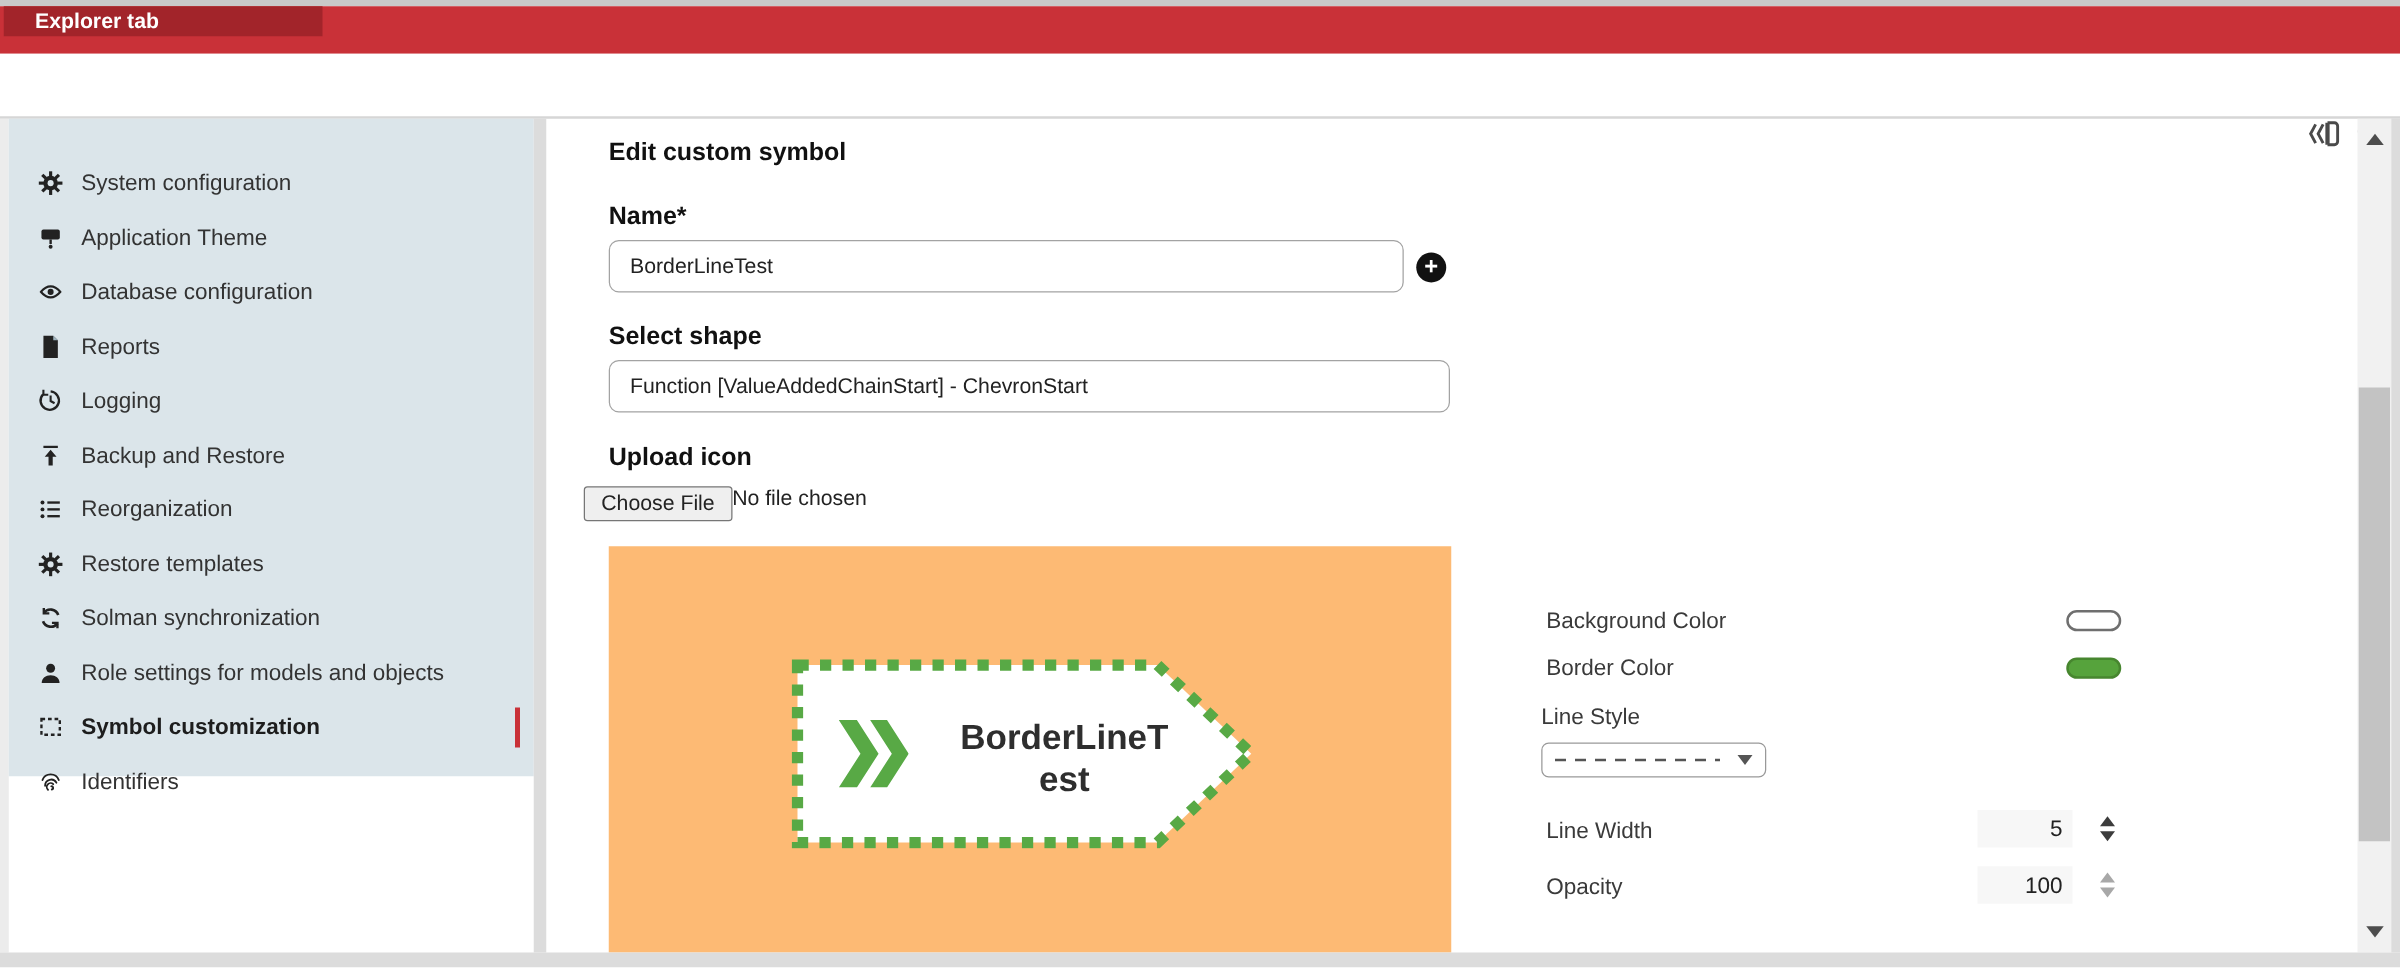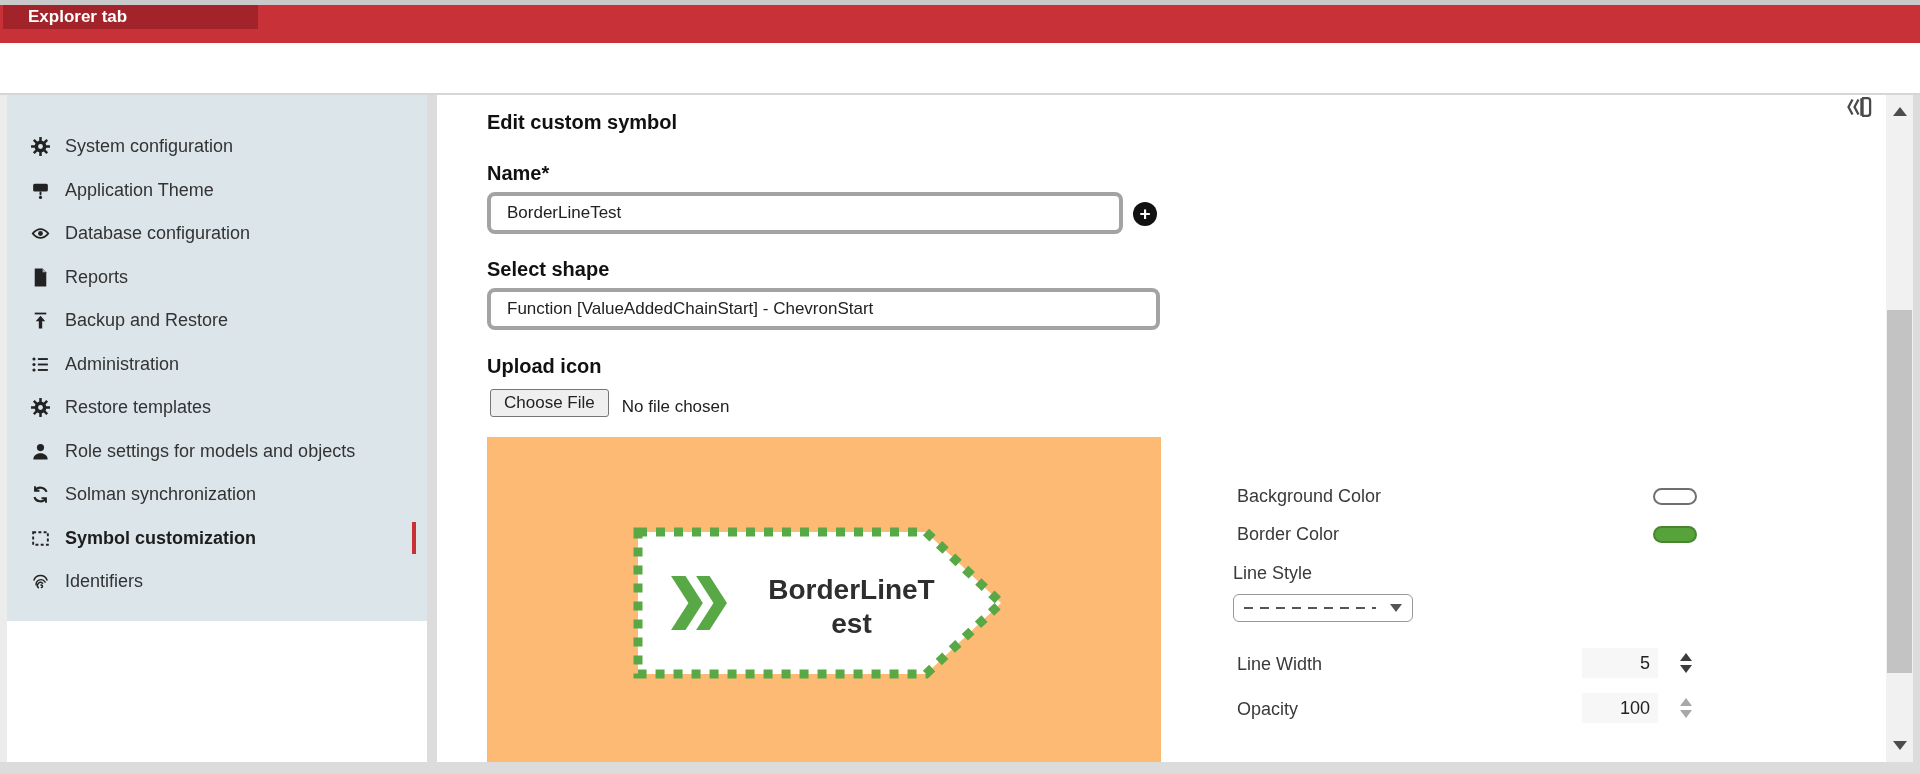--- a/index.html
+++ b/index.html
@@ -44,29 +44,29 @@
     padding-left:21px; gap:13px; font-size:18px; color:#333; cursor:pointer;
   }
   .side-item.selected { font-weight:bold; color:#1d1d1d; }
   .side-item .icw { width:24px; height:22px; display:flex; align-items:center; justify-content:center; flex:0 0 24px; }
   .ic { width:21px; height:21px; display:block; }
   .sel-bar { position:absolute; right:11px; top:50%; transform:translateY(-50%); width:4px; height:32px; background:#c93138; }
 
   
   .h-label { position:absolute; font-size:20px; font-weight:bold; color:#111; }
   .txt-input {
-    position:absolute; height:42px; border:4px solid #a3a3a3; border-radius:8px;
+    position:absolute; height:42px; border:1px solid #a3a3a3; border-radius:8px;
     padding:0 16px; font-size:17px; color:#222; font-family:"Liberation Sans",sans-serif; background:#fff;
   }
   .plus-btn {
     position:absolute; left:1133px; top:202px; width:24px; height:24px; border-radius:50%;
     background:#111; color:#fff; font-size:19px; font-weight:bold; text-align:center;
     line-height:23px; cursor:pointer;
   }
-  .file-row { position:absolute; left:490px; top:389px; display:flex; align-items:flex-end; gap:13px; }
+  .file-row { position:absolute; left:467px; top:389px; display:flex; align-items:flex-start; }
   .choose-file {
     font-size:17px; color:#222; background:#efefef; border:1px solid #767676;
     border-radius:3px; padding:3px 13px; cursor:pointer; font-family:"Liberation Sans",sans-serif;
   }
   .no-file { font-size:17px; color:#222; }
 
   
   .preview-panel { left:487px; top:437px; width:674px; height:325px; background:#fdba74; }
   .symbol { position:absolute; left:146px; top:90px; width:375px; height:152px; }
   .symbol svg.outline { position:absolute; left:0; top:0; width:100%; height:100%; }
@@ -180,39 +180,49 @@
     <span class="icw">
       <svg class="ic" viewBox="0 0 20 20">
           <path d="M4.5 1.5 H12 L15.5 5 V18.5 H4.5 Z" fill="#222"></path>
           <path d="M12 1.5 V5 H15.5 Z" fill="#9fb3bd"></path>
         </svg>
     </span>
     <span>Reports</span>
   </div>
   <div class="side-item">
     <span class="icw">
+      <svg class="ic" viewBox="0 0 20 20" fill="none" stroke="#222">
+          <path d="M4.2 5.2 A7 7 0 1 0 10 3" stroke-width="1.8"></path>
+          <path d="M4.5 1.8 V5.5 H8.2" stroke-width="1.6"></path>
+          <path d="M10 6 V10.3 L13 12" stroke-width="1.6"></path>
+        </svg>
+    </span>
+    <span>Logging</span>
+  </div>
+  <div class="side-item">
+    <span class="icw">
       <svg class="ic" viewBox="0 0 20 20" fill="#222">
           <rect x="4.5" y="2.5" width="11" height="1.7"></rect>
           <path d="M10 5.5 L14.5 10.8 H11.6 V17.5 H8.4 V10.8 H5.5 Z"></path>
         </svg>
     </span>
     <span>Backup and Restore</span>
   </div>
   <div class="side-item">
     <span class="icw">
       <svg class="ic" viewBox="0 0 20 20" fill="#222">
           <circle cx="3.8" cy="4.8" r="1.5"></circle>
           <rect x="7.5" y="3.9" width="9.5" height="1.8"></rect>
           <circle cx="3.8" cy="10" r="1.5"></circle>
           <rect x="7.5" y="9.1" width="9.5" height="1.8"></rect>
           <circle cx="3.8" cy="15.2" r="1.5"></circle>
           <rect x="7.5" y="14.3" width="9.5" height="1.8"></rect>
         </svg>
     </span>
-    <span>Administration</span>
+    <span>Reorganization</span>
   </div>
   <div class="side-item">
     <span class="icw">
       <svg class="ic" viewBox="0 0 20 20">
           <g fill="#222">
             <circle cx="10" cy="10" r="5.6"></circle>
             <rect x="8.8" y="1" width="2.4" height="4"></rect>
             <rect x="8.8" y="1" width="2.4" height="4" transform="rotate(45 10 10)"></rect>
             <rect x="8.8" y="1" width="2.4" height="4" transform="rotate(90 10 10)"></rect>
             <rect x="8.8" y="1" width="2.4" height="4" transform="rotate(135 10 10)"></rect>
@@ -221,37 +231,37 @@
             <rect x="8.8" y="1" width="2.4" height="4" transform="rotate(270 10 10)"></rect>
             <rect x="8.8" y="1" width="2.4" height="4" transform="rotate(315 10 10)"></rect>
           </g>
           <circle cx="10" cy="10" r="2.3" fill="#dbe5ea"></circle>
         </svg>
     </span>
     <span>Restore templates</span>
   </div>
   <div class="side-item">
     <span class="icw">
-      <svg class="ic" viewBox="0 0 20 20" fill="#222">
-          <circle cx="10" cy="6.3" r="3.4"></circle>
-          <path d="M3.2 17.5 C3.2 13.8 6.2 11.6 10 11.6 C13.8 11.6 16.8 13.8 16.8 17.5 Z"></path>
-        </svg>
-    </span>
-    <span>Role settings for models and objects</span>
-  </div>
-  <div class="side-item">
-    <span class="icw">
       <svg class="ic" viewBox="0 0 20 20" fill="none" stroke="#222" stroke-width="2">
           <path d="M15.8 7.6 A6.3 6.3 0 0 0 4.8 6"></path>
           <path d="M4.2 12.4 A6.3 6.3 0 0 0 15.2 14"></path>
           <path d="M4.8 2.2 V6.4 H9" stroke-width="1.8"></path>
           <path d="M15.2 17.8 V13.6 H11" stroke-width="1.8"></path>
         </svg>
     </span>
     <span>Solman synchronization</span>
+  </div>
+  <div class="side-item">
+    <span class="icw">
+      <svg class="ic" viewBox="0 0 20 20" fill="#222">
+          <circle cx="10" cy="6.3" r="3.4"></circle>
+          <path d="M3.2 17.5 C3.2 13.8 6.2 11.6 10 11.6 C13.8 11.6 16.8 13.8 16.8 17.5 Z"></path>
+        </svg>
+    </span>
+    <span>Role settings for models and objects</span>
   </div>
   <div class="side-item selected">
     <span class="icw">
       <svg class="ic" viewBox="0 0 20 20" fill="none" stroke="#222" stroke-width="1.8" stroke-dasharray="2.8 2.2">
           <rect x="3" y="4" width="14" height="12"></rect>
         </svg>
     </span>
     <span>Symbol customization</span>
     <span class="sel-bar"></span>
   </div>

